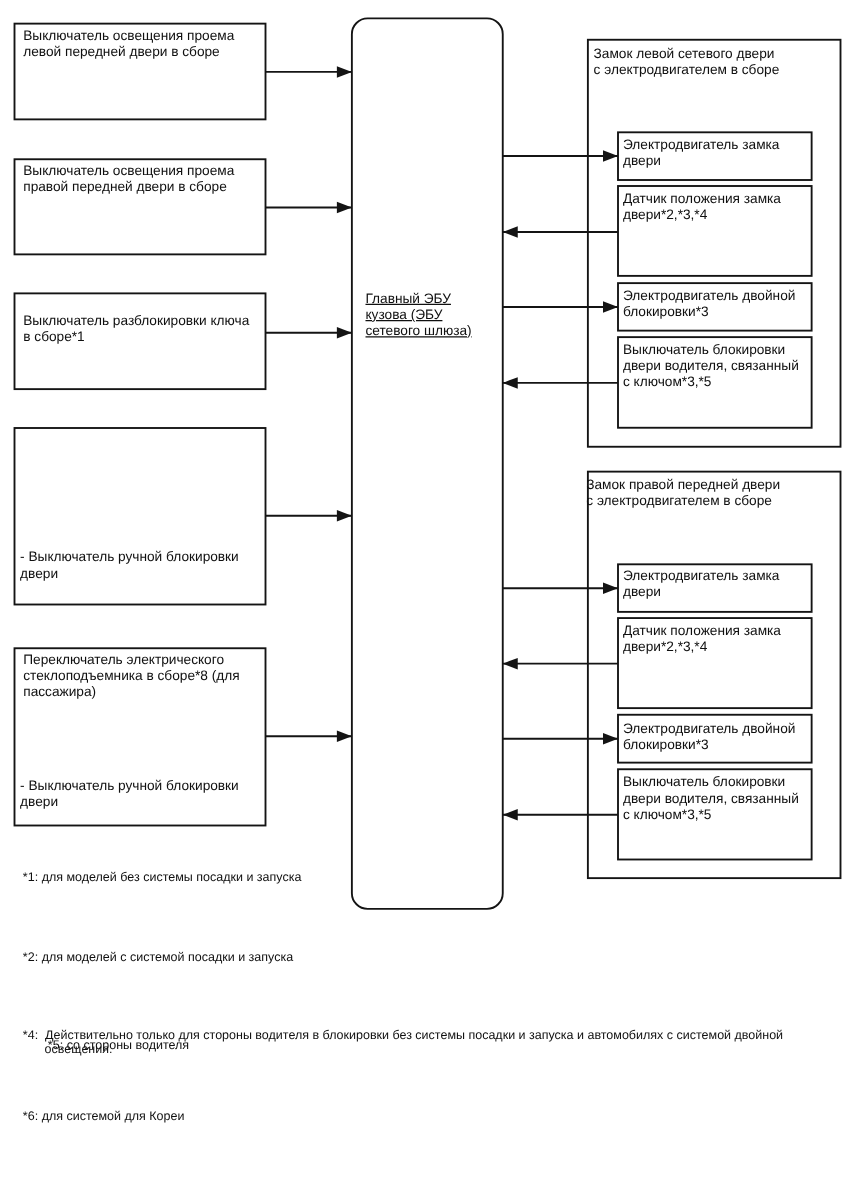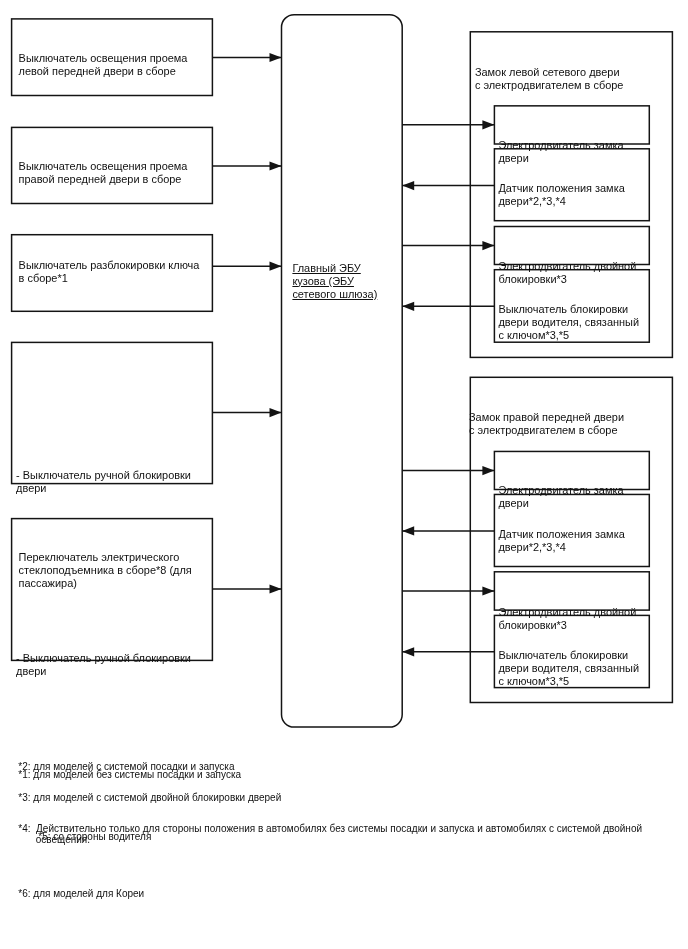--- a/index.html
+++ b/index.html
@@ -3,21 +3,21 @@
 <meta charset="utf-8">
 <title>Diagram</title>
 <style>
   html,body{margin:0;padding:0;background:#ffffff;}
   body{width:688px;height:949px;font-family:"Liberation Sans",sans-serif;color:#000;
        -webkit-font-smoothing:antialiased;}
   #page{position:relative;width:688px;height:949px;overflow:hidden;background:#fff;}
   svg.art{position:absolute;left:0;top:0;width:688px;height:949px;
           shape-rendering:geometricPrecision;}
   .txt{position:absolute;font-size:10.95px;line-height:13px;color:#101010;white-space:pre-line;
-       transform:translateZ(0);margin-top:29px;}
+       transform:translateZ(0);}
   .fn{position:absolute;font-size:10px;line-height:11.2px;color:#101010;white-space:pre;
       transform:translateZ(0);}
 </style>
 </head>
 <body>
 
 <div id="page">
 
   <svg class="art" viewBox="0 0 688 949" width="688" height="949">
       <rect x="281.5" y="14.7" width="120.7" height="712.4" fill="none" stroke="#141414" stroke-width="1.5" rx="12.6" ry="12.6"></rect>
@@ -61,21 +61,21 @@
       <polygon points="494.4,591 482.4,586.4 482.4,595.6" fill="#141414"></polygon>
       <rect x="494.4" y="615.4" width="154.9" height="72.2" fill="none" stroke="#141414" stroke-width="1.5"></rect>
       <line x1="402.2" y1="651.8" x2="494.4" y2="651.8" stroke="#141414" stroke-width="1.5" stroke-linecap="butt"></line>
       <polygon points="402.2,651.8 414.2,647.1999999999999 414.2,656.4" fill="#141414"></polygon>
     </svg>
 
   <div class="txt" style="left:18.6px;top:22.6px;width:196px;">Выключатель освещения проема
 левой передней двери в сборе</div>
   <div class="txt" style="left:18.6px;top:130.8px;width:196px;">Выключатель освещения проема
 правой передней двери в сборе</div>
-  <div class="txt" style="left:18.6px;top:230px;width:196px;">Выключатель разблокировки ключа
+  <div class="txt" style="left:18.6px;top:251px;width:196px;">Выключатель разблокировки ключа
 в сборе*1</div>
   <div class="txt" style="left:16.1px;top:439.9px;width:200px;">- Выключатель ручной блокировки
 двери</div>
   <div class="txt" style="left:18.6px;top:521.8px;width:198px;">Переключатель электрического
 стеклоподъемника в сборе*8 (для
 пассажира)</div>
   <div class="txt" style="left:16.1px;top:622.7px;width:200px;">- Выключатель ручной блокировки
 двери</div>
 
   <div class="txt" style="left:292.4px;top:232.8px;width:114px;text-decoration:underline;">Главный ЭБУ
@@ -99,21 +99,20 @@
   <div class="txt" style="left:498.4px;top:455.3px;width:156px;">Электродвигатель замка
 двери</div>
   <div class="txt" style="left:498.4px;top:498.9px;width:156px;">Датчик положения замка
 двери*2,*3,*4</div>
   <div class="txt" style="left:498.4px;top:576.7px;width:158px;">Электродвигатель двойной
 блокировки*3</div>
   <div class="txt" style="left:498.4px;top:619.9px;width:158px;">Выключатель блокировки
 двери водителя, связанный
 с ключом*3,*5</div>
 
-  <div class="fn" style="left:18.3px;top:769px;">*1: для моделей без системы посадки и запуска</div>
+  <div class="fn" style="left:18.3px;top:697px;">*1: для моделей без системы посадки и запуска</div>
   <div class="fn" style="left:18.3px;top:761.0px;">*2: для моделей с системой посадки и запуска</div>
-  <div class="fn" style="left:18.3px;top:792.0px;">*3: для моделей с системой двойной блокировки дверей</div>
-  <div class="fn" style="left:18.3px;top:823.2px;">*4:  Действительно только для стороны положения в автомобилях без системы посадки и запуска и автомобилях с системой двойной</div>
+  <div class="fn" style="left:18.3px;top:823.2px;">*4:  Действительно только для стороны водителя в блокировки без системы посадки и запуска и автомобилях с системой двойной</div>
   <div class="fn" style="left:35.7px;top:834.3px;">освещения.</div>
   <div class="fn" style="left:18.3px;top:831px;margin-left:20px;">*5: со стороны водителя</div>
-  <div class="fn" style="left:18.3px;top:888.1px;">*6: для моделей для Кореи</div>
+  <div class="fn" style="left:18.3px;top:888.1px;">*6: для системой для Кореи</div>
 
 </div>
 
 </body></html>

